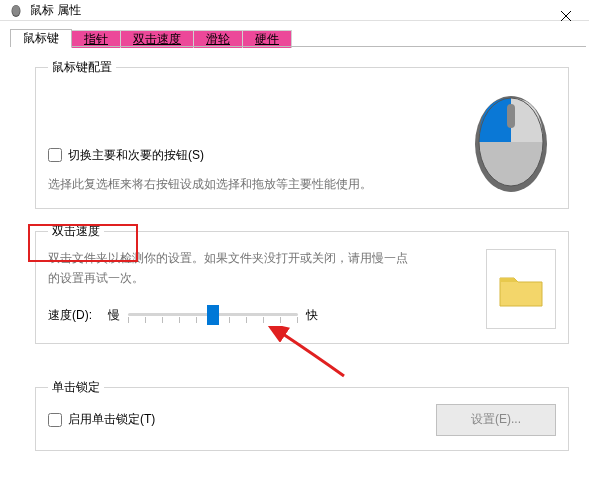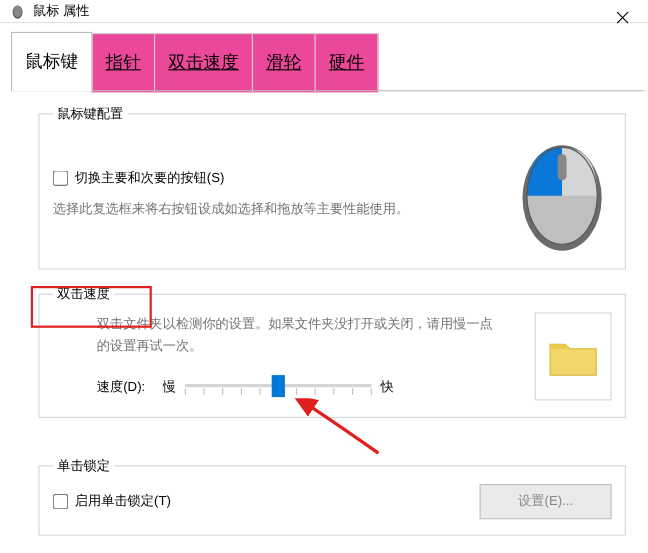--- a/index.html
+++ b/index.html
@@ -35,25 +35,25 @@
     justify-content: center;
     font-size: 14px;
     cursor: pointer;
   }
   .tabs {
     display: flex;
     padding: 8px 10px 0 10px;
     position: relative;
   }
   .tab {
-    padding: 16px 12px;
+    padding: 0 12px;
     border: 1px solid #d0d0d0;
     border-bottom: none;
     background: #fff;
-    font-size: 16px;
+    font-size: 12px;
     cursor: pointer;
     position: relative;
     margin-right: -1px;
   }
   .tab.active {
     border-color: #bbb;
     background: #fff;
     z-index: 2;
   }
   .tab:not(.active) {
@@ -78,21 +78,21 @@
   }
   fieldset.group legend {
     font-size: 12px;
     padding: 0 4px;
   }
   .highlight-box {
     position: absolute;
     border: 2px solid #e02020;
     pointer-events: none;
   }
-  .row { display: flex; align-items: center; }
+  .row { display: flex; align-items: flex-end; }
   .cfg-left { flex: 1; }
   .checkbox-line {
     display: flex;
     align-items: center;
     margin: 4px 0 10px 0;
   }
   input[type=checkbox] {
     width: 14px; height: 14px;
     margin: 0 6px 0 0;
   }
@@ -227,21 +227,21 @@
         </svg>
       </span>
     </div>
   </fieldset>
 
   <fieldset class="group" style="position:relative;">
     <legend>双击速度</legend>
     <div class="highlight-box" style="left:-8px; top:-16px; width:110px; height:38px;"></div>
 
     <div class="row">
-      <div style="flex:1;margin-left:40px;">
+      <div style="flex:1;">
         <div class="desc">双击文件夹以检测你的设置。如果文件夹没打开或关闭，请用慢一点的设置再试一次。</div>
 
         <div class="speed-row">
           <span class="speed-label">速度(D):</span>
           <span class="slow">慢</span>
           <div class="slider-wrap">
             <div class="track"></div>
             <div class="ticks">
               <span class="tick"></span>
                 <span class="tick"></span>

